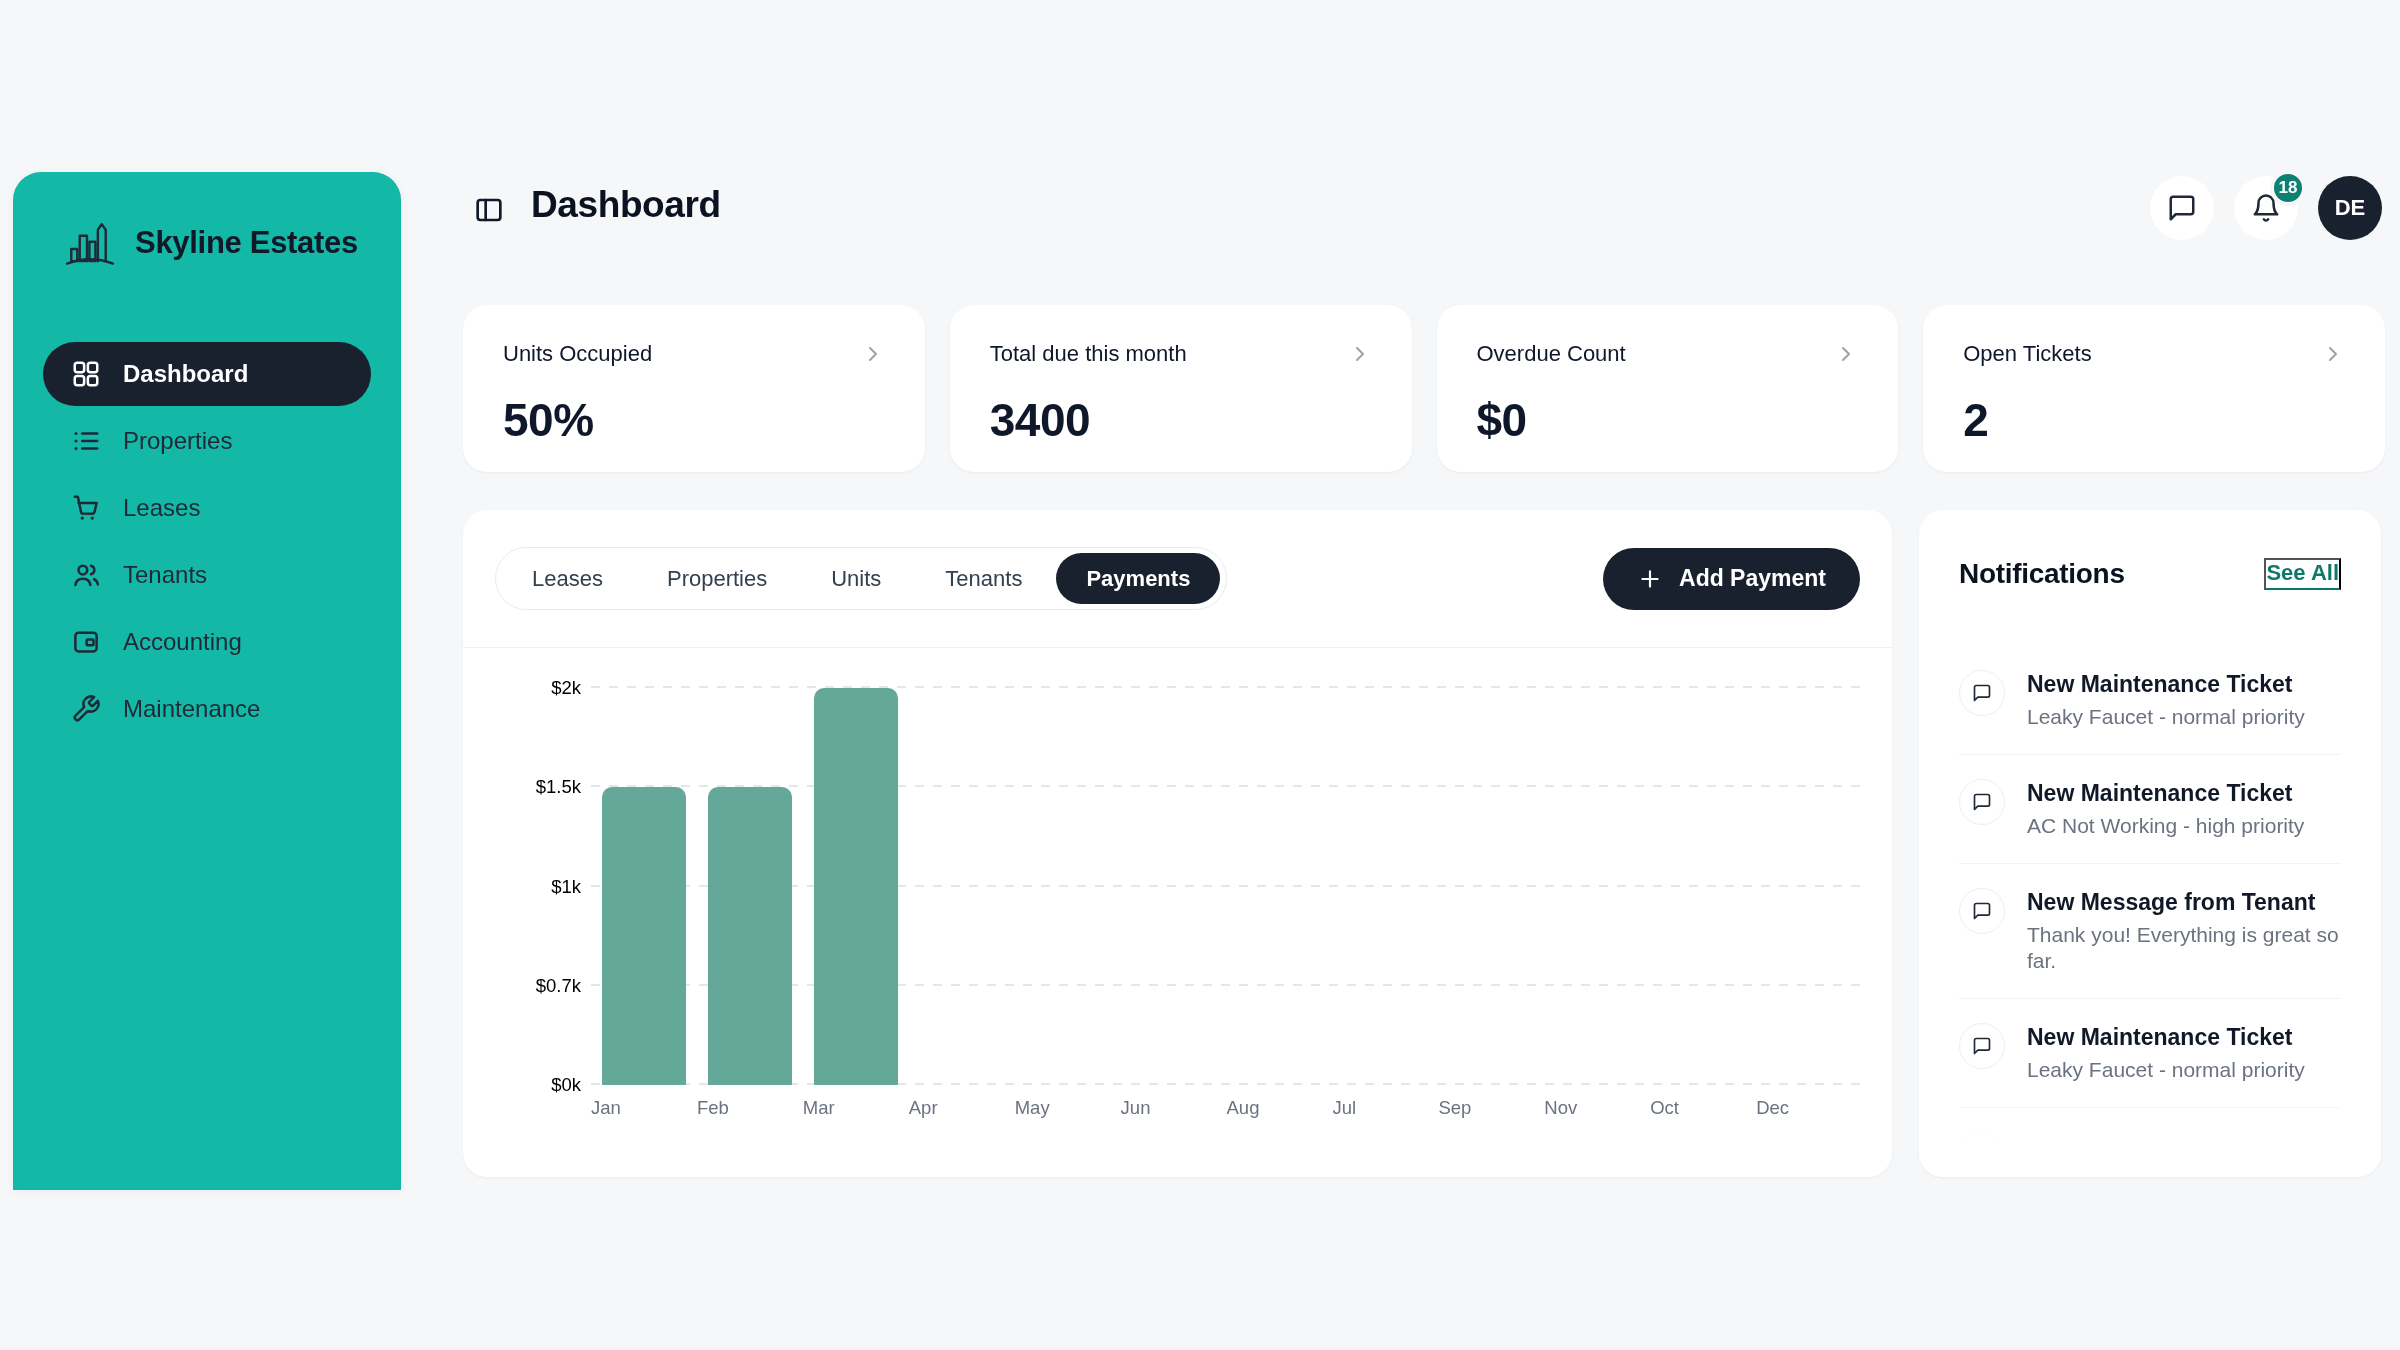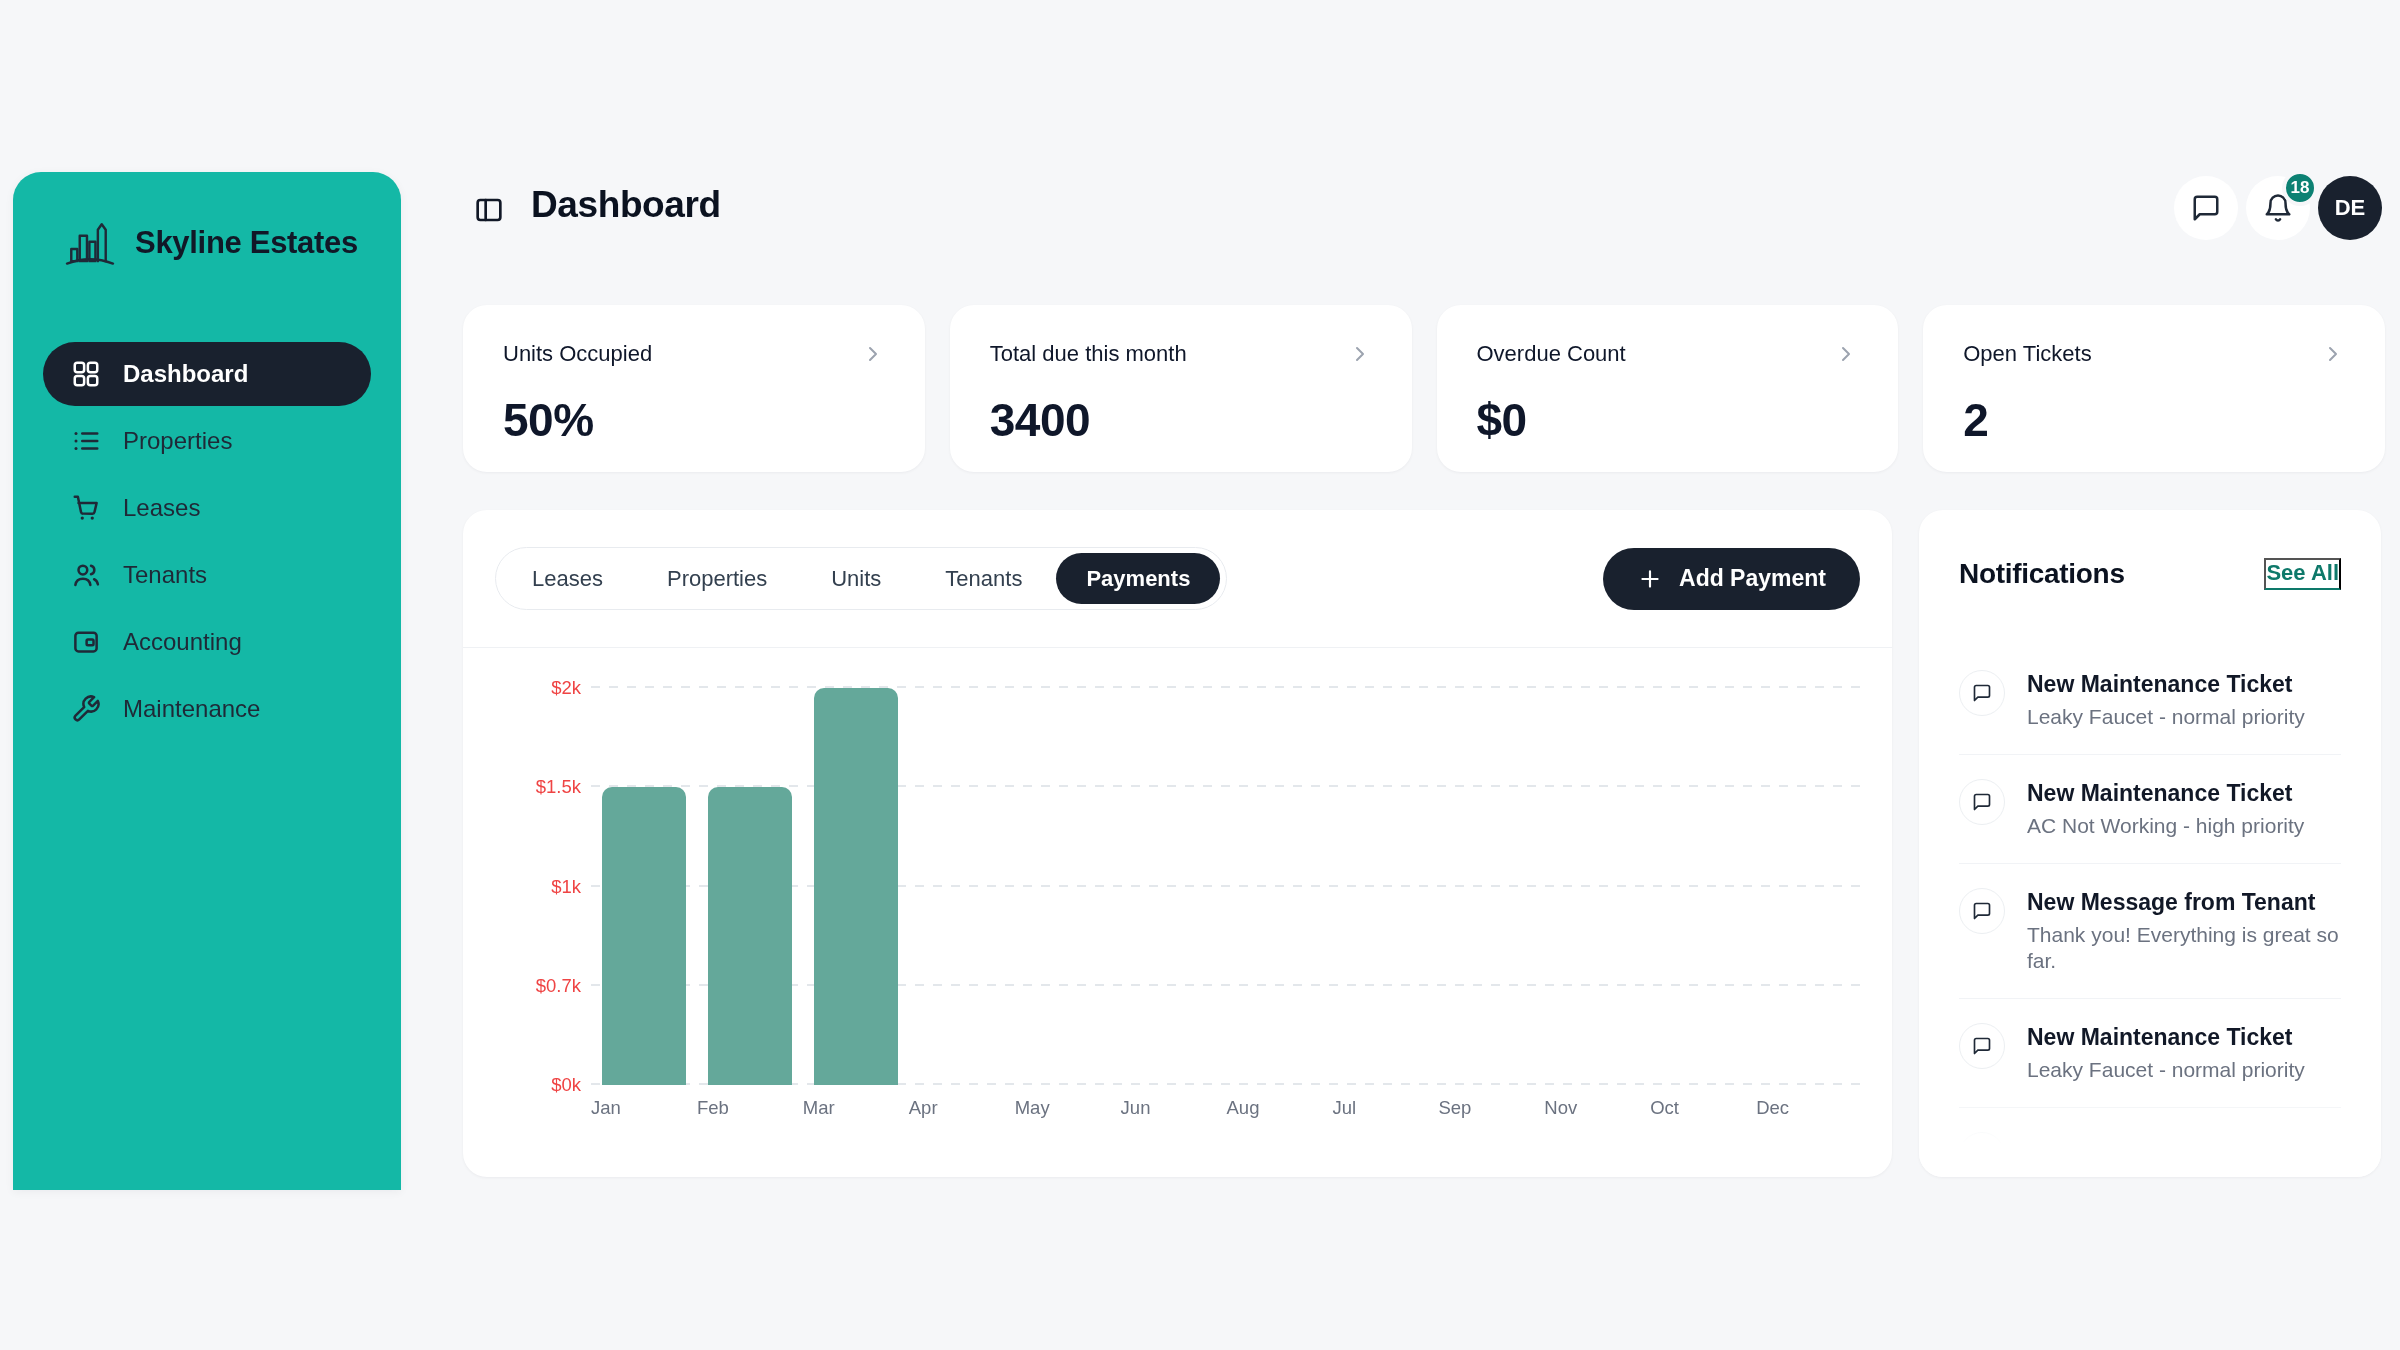--- a/index.html
+++ b/index.html
@@ -29,21 +29,21 @@
   }
   .nav-item.active { background:#19212E; color:#fff; font-weight:600; }
   .nav-item svg { width:30px; height:30px; flex:none; }
 
   
   .main { position:absolute; left:463px; top:172px; width:1922px; }
 
   .topbar { position:relative; height:96px; }
   .toggle-btn { position:absolute; left:10px; top:22px; background:none; border:none; cursor:pointer; color:#111827; }
   .page-title { position:absolute; left:68px; top:12px; font-size:37px; font-weight:700; color:#0B1220; letter-spacing:-.4px; }
-  .topbar-right { position:absolute; right:3px; top:4px; display:flex; align-items:flex-end; gap:8px; }
+  .topbar-right { position:absolute; right:3px; top:4px; display:flex; align-items:flex-end; gap:20px; }
   .icon-circle {
     width:64px; height:64px; border-radius:50%; background:#fff; border:none;
     display:flex; align-items:center; justify-content:center; cursor:pointer; color:#1F2937;
     position:relative;
   }
   .badge {
     position:absolute; top:-6px; right:-8px; min-width:36px; height:36px; border-radius:999px;
     background:#0C8173; color:#fff; font-size:17px; font-weight:700;
     display:flex; align-items:center; justify-content:center; border:4px solid #F6F7F9;
   }
@@ -88,21 +88,21 @@
   .divider { margin-top:37px; border-top:1px solid #EFF1F4; }
 
   .chart { position:absolute; left:0; right:0; top:138px; bottom:0; }
   .plot { position:absolute; left:128px; right:30px; top:30px; bottom:92px; }
   .gridline {
     position:absolute; left:0; right:0; height:2px;
     background:repeating-linear-gradient(90deg,#E3E7EB 0 9px,transparent 9px 18px);
   }
   .ylabel {
     position:absolute; right:calc(100% + 10px); width:110px; text-align:right;
-    font-size:18.5px; color:#ef4444; line-height:22px;
+    font-size:18.5px; color:#000000; line-height:22px;
   }
   .cols { position:absolute; inset:0; display:flex; }
   .col { flex:1; position:relative; }
   .bar {
     position:absolute; bottom:0; left:50%; transform:translateX(-50%);
     width:84px; border-radius:10px 10px 0 0;
   }
   .month {
     position:absolute; top:100%; margin-top:12px; width:100%; 
     font-size:18.5px; color:#6B7280;

